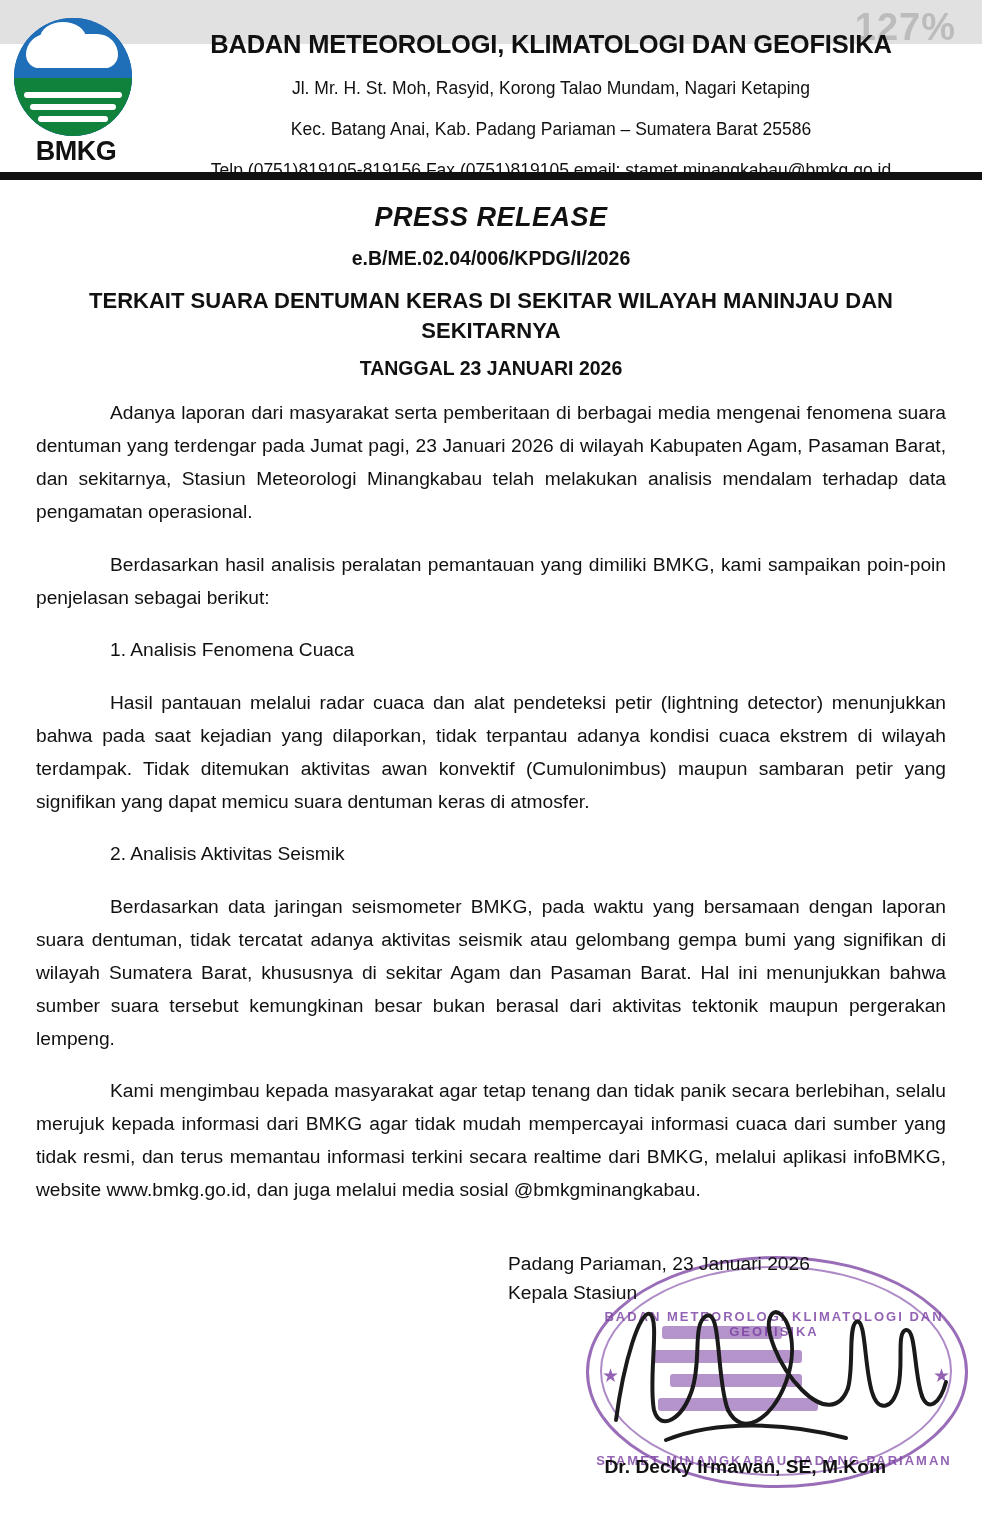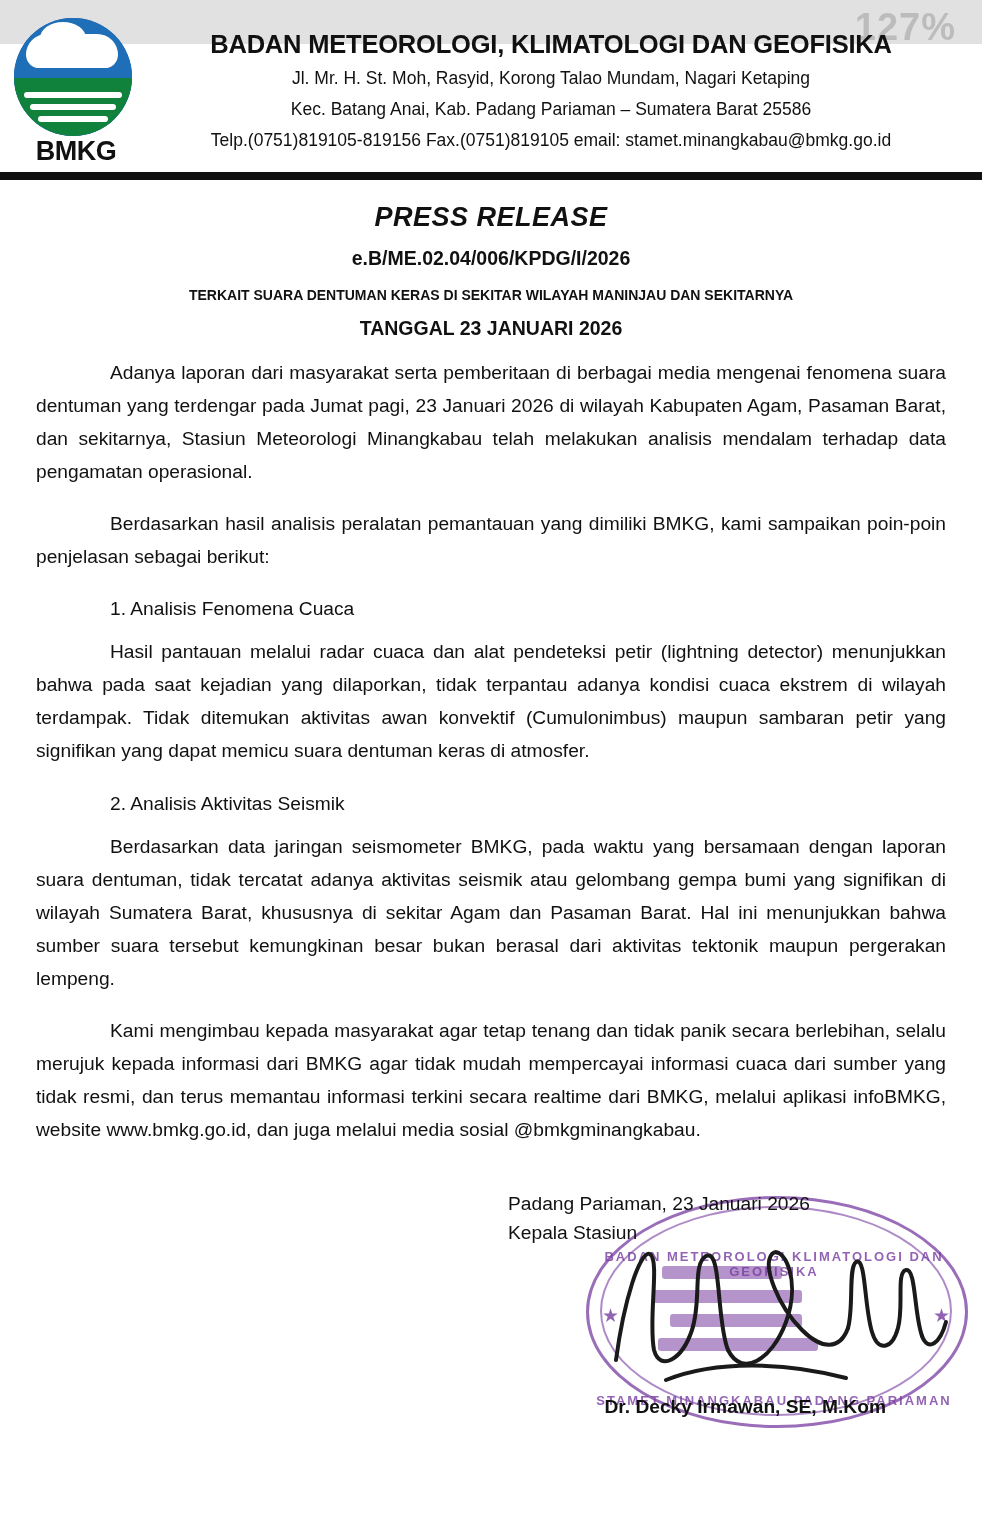--- a/index.html
+++ b/index.html
@@ -138,21 +138,21 @@
   }
   .hl2 {
     font-size: 20.5px;
     font-weight: bold;
     line-height: 1.15;
     margin-top: 2px;
   }
   .hl3, .hl4, .hl5 {
     font-size: 17.5px;
     line-height: 1.2;
-    margin-top: 10px;
+    margin-top: 20px;
   }
 
   
   .doc-body {
     position: relative;
     padding: 22px 36px 0 36px;
     box-sizing: border-box;
   }
   .title-block { text-align: center; }
   .t-press {
@@ -160,39 +160,39 @@
     font-weight: bold;
     font-style: italic;
     letter-spacing: 0.5px;
   }
   .t-num {
     font-size: 19.5px;
     font-weight: bold;
     margin-top: 14px;
   }
   .t-subject {
-    font-size: 14px;
+    font-size: 22px;
     font-weight: bold;
     margin-top: 16px;
     line-height: 1.35;
   }
   .t-date {
     font-size: 19.5px;
     font-weight: bold;
     margin-top: 12px;
   }
 
   .para {
     font-size: 19.2px;
     line-height: 1.72;
     text-align: justify;
     margin-top: 16px;
     text-indent: 74px;
   }
-  .para.tight { margin-top: 10px; }
+  .para.tight { margin-top: 20px; }
   .list-item {
     font-size: 19.2px;
     line-height: 1.72;
     margin-top: 8px;
     text-indent: 74px;
     text-align: left;
   }
 
   
   .sign-area {

